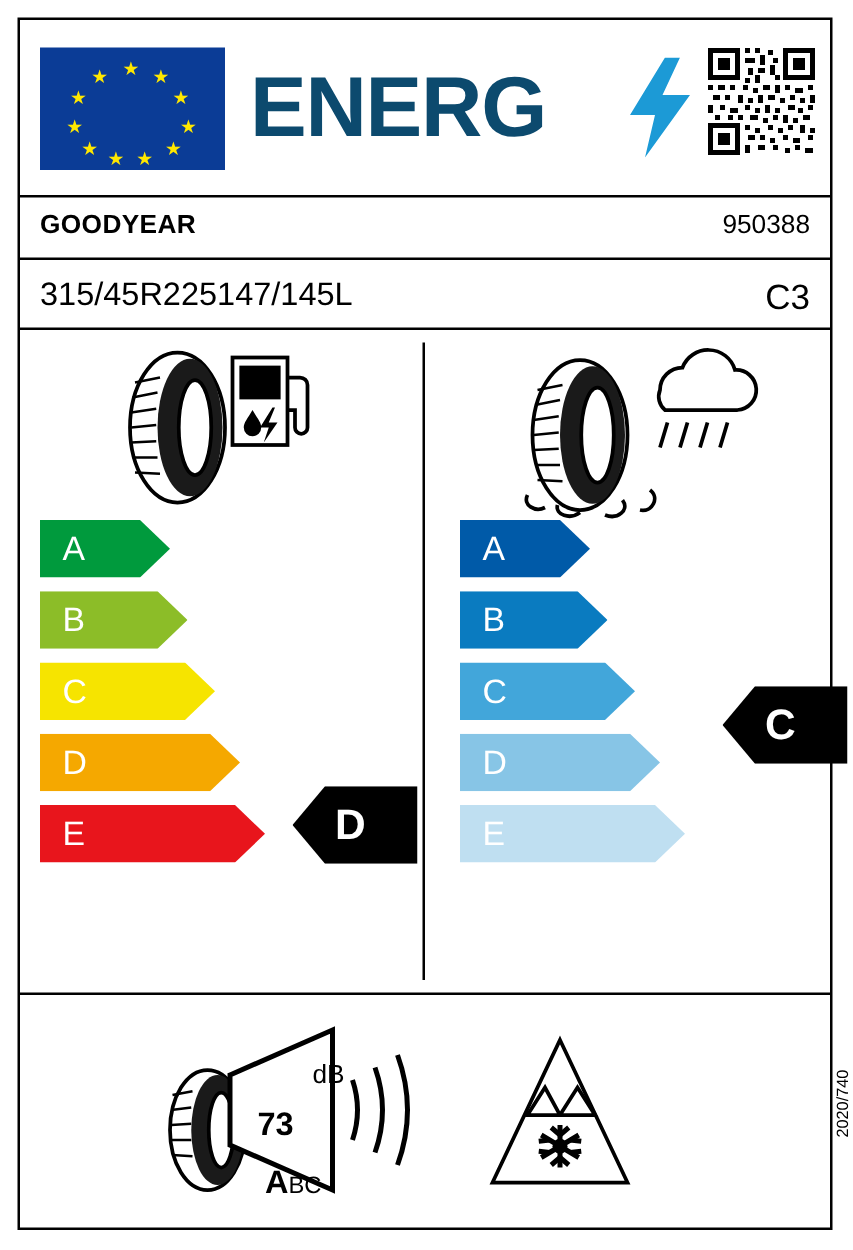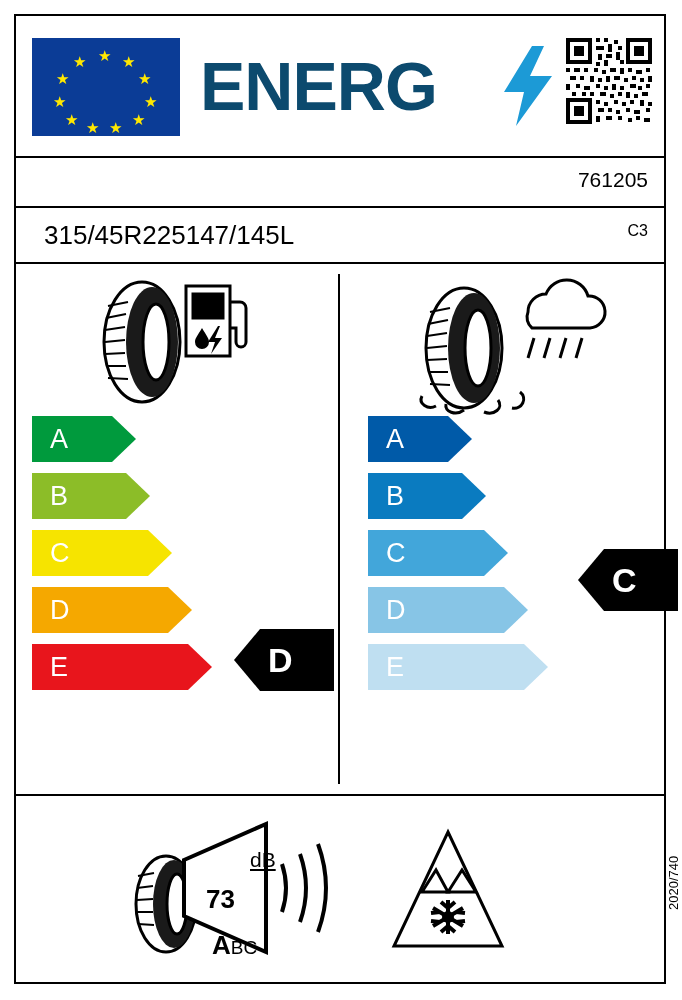--- a/index.html
+++ b/index.html
@@ -20,22 +20,22 @@
   .bolt{position:absolute;left:486px;top:30px;width:52px;height:80px;}
   .qr{position:absolute;left:550px;top:22px;width:86px;height:86px;}
   .hdr-line{position:absolute;left:0;top:140px;width:648px;height:2px;background:#000;}
 
   
   .brand{position:absolute;left:16px;top:152px;font-size:21px;font-weight:bold;letter-spacing:.3px;}
   .trademark{position:absolute;right:16px;top:152px;font-size:21px;text-align:right;}
   .brand-line{position:absolute;left:0;top:190px;width:648px;height:2px;background:#000;}
 
   
-  .size{position:absolute;left:28px;top:204px;font-size:26px;}
-  .cls{position:absolute;right:16px;top:206px;font-size:16px;}
+  .size{position:absolute;left:16px;top:204px;font-size:26px;}
+  .cls{position:absolute;right:16px;top:206px;font-size:28px;}
   .size-line{position:absolute;left:0;top:246px;width:648px;height:2px;background:#000;}
 
   
   .mid{position:absolute;left:0;top:248px;width:648px;height:530px;}
   .vdiv{position:absolute;left:322px;top:10px;width:2px;height:510px;background:#000;}
   .mid-line{position:absolute;left:0;top:778px;width:648px;height:2px;background:#000;}
 
   .tyre-fuel{position:absolute;left:78px;top:12px;}
   .tyre-rain{position:absolute;left:400px;top:12px;}
 
@@ -56,21 +56,21 @@
     font-size:34px;font-weight:bold;color:#fff;
   }
   .arrow-fuel{left:218px;top:613px;width:100px;height:62px;}
   .arrow-wet{left:562px;top:533px;width:100px;height:62px;}
 
   
   .bottom{position:absolute;left:0;top:780px;width:648px;height:186px;}
   .noise{position:absolute;left:110px;top:24px;}
   .snow{position:absolute;left:372px;top:30px;}
   .db-val{position:absolute;left:190px;top:48px;font-size:26px;font-weight:bold;margin-top:40px;}
-  .db-unit{position:absolute;left:234px;top:52px;font-size:21px;text-decoration:underline;}
+  .db-unit{position:absolute;left:234px;top:52px;font-size:21px;}
   .nclass{position:absolute;left:196px;top:118px;font-size:26px;font-weight:bold;margin-top:16px;}
   .nclass small{font-size:19px;font-weight:normal;}
   .date{
     position:absolute;right:-2px;top:96px;width:18px;
     font-size:13px;transform:rotate(-90deg);transform-origin:100% 0;
     white-space:nowrap;
   }
 </style>
 </head>
 <body>
@@ -184,21 +184,22 @@
           <rect x="31" y="40" width="2" height="2"></rect>
             <rect x="35" y="39" width="2" height="2"></rect>
             <rect x="39" y="40" width="3" height="2"></rect>
         </g>
       </svg>
     </div>
 
     <div class="hdr-line"></div>
   </div>
 
-  <div class="trademark">761205</div>
+  <div class="brand">GOODYEAR</div>
+  <div class="trademark">950388</div>
   <div class="brand-line"></div>
 
   <div class="size">315/45R225147/145L</div>
   <div class="cls">C3</div>
   <div class="size-line"></div>
 
   <div class="mid">
     <div class="vdiv"></div>
 
     <div class="tyre-fuel">

